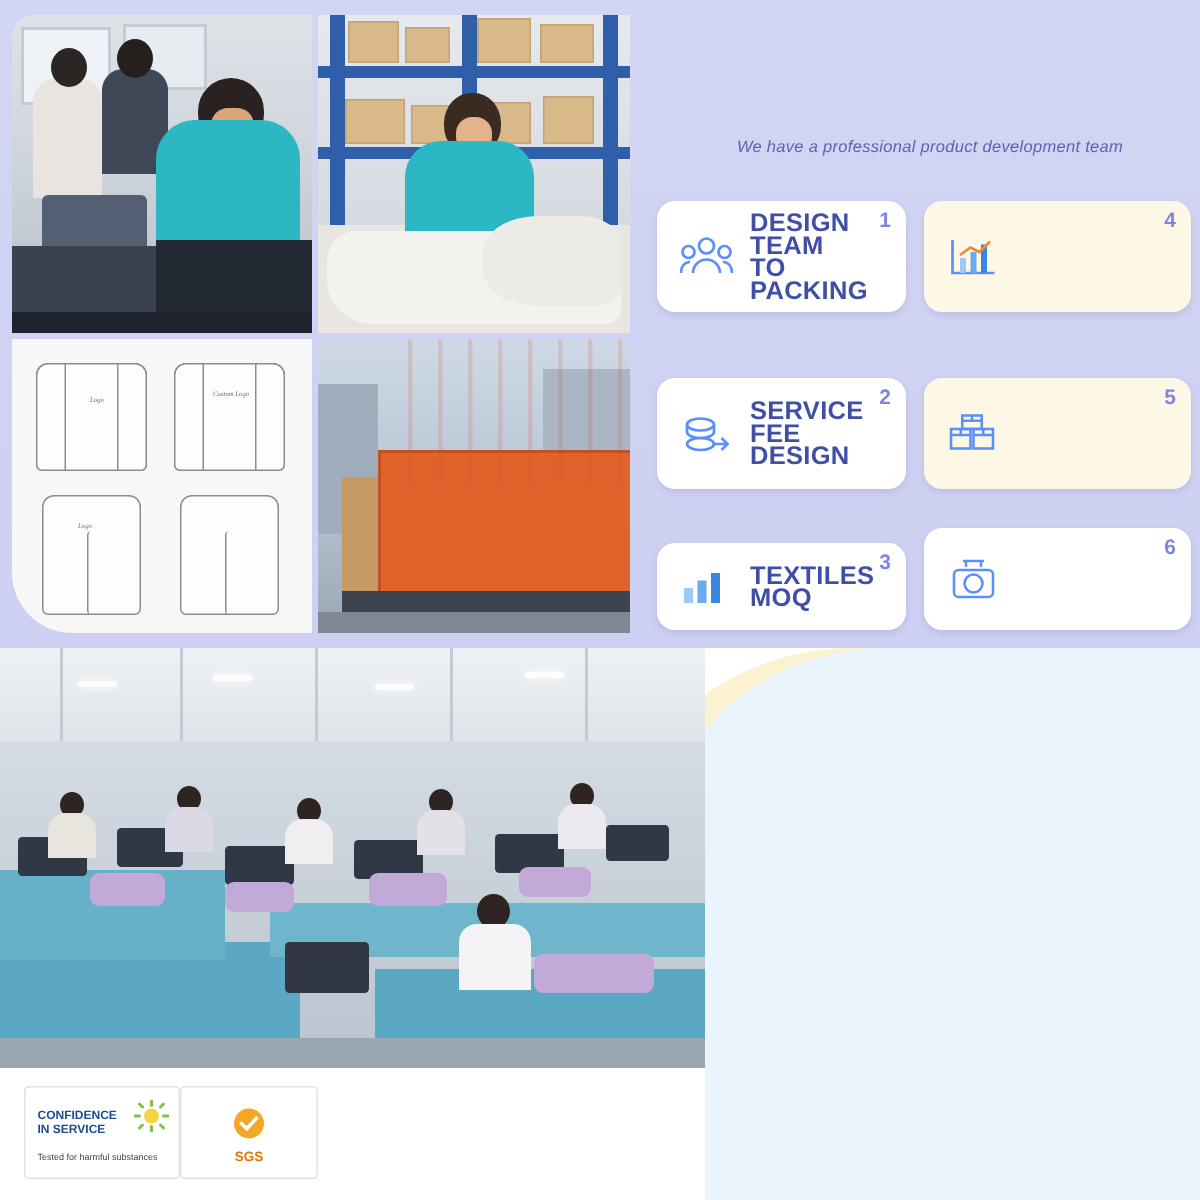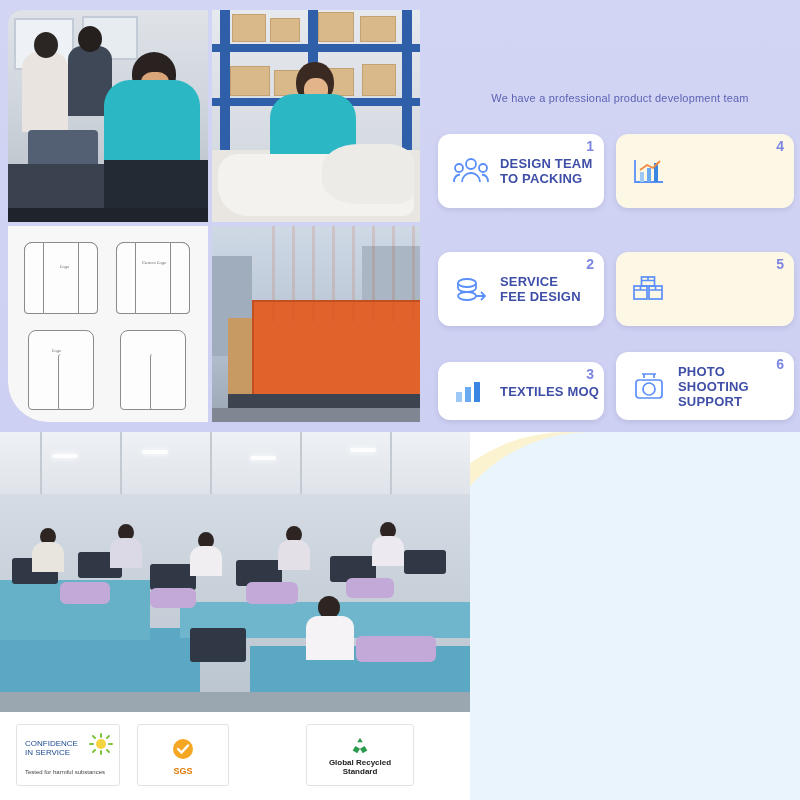--- a/index.html
+++ b/index.html
@@ -76,34 +76,34 @@
   
   .cs-title {
     position: absolute; left: 452px; top: 54px; width: 336px;
     text-align: center;
     font-size: 25px; font-weight: bold; letter-spacing: 1.5px;
     color: #f36a3f;
   }
   .cs-sub {
     position: absolute; left: 440px; top: 92px; width: 360px;
     text-align: center;
-    font-size: 11px; color: #5d63b4; letter-spacing: .2px;
+    font-size: 11px; color: #5d63b4; letter-spacing: .2px; font-style: italic;
   }
   .card {
     position: absolute;
     border-radius: 12px;
     box-shadow: 0 2px 5px rgba(70,70,130,.14);
   }
   .card .num {
     position: absolute; right: 10px; top: 4px;
     font-size: 14px; font-weight: bold; color: #7d86e0;
   }
   .card .ctext {
     position: absolute; left: 62px; top: 50%; transform: translateY(-50%);
-    font-size: 13px; font-weight: bold; color: #3f4fa8;
+    font-size: 17px; font-weight: bold; color: #3f4fa8;
     line-height: 15px; letter-spacing: .2px;
   }
   .card .cicon {
     position: absolute; left: 14px; top: 50%; transform: translateY(-50%);
     width: 38px; height: 38px; display:flex; align-items:center; justify-content:center;
   }
 
   .card1 { left:438px; top:134px; width:166px; height:74px; background:#ffffff; }
   .card2 { left:438px; top:252px; width:166px; height:74px; background:#ffffff; }
   .card3 { left:438px; top:362px; width:166px; height:58px; background:#ffffff; }
@@ -329,24 +329,20 @@
 
     <div class="card card6">
       <span class="num">6</span>
       <span class="cicon">
         <svg width="32" height="30" viewBox="0 0 32 30" fill="none" stroke="#5b8ff9" stroke-width="1.7">
           <path d="M9 3h14M11 3v4M21 3v4"></path>
           <rect x="3" y="9" width="26" height="18" rx="3"></rect>
           <circle cx="16" cy="18" r="6"></circle>
         </svg>
       </span>
-      <span class="ctext">
-        <span>PHOTO SHOOTING</span><br>
-        <span>SUPPORT</span>
-      </span>
     </div>
   </div>
 
   <div class="bottom">
     <div class="yellowwedge"></div>
     <div class="bluewedge"></div>
 
     <div class="factory">
       <div class="fac-ceil"></div>
       <div class="fac-beam" style="left:40px"></div>
@@ -397,45 +393,34 @@
 
   <div class="certs"></div>
 
   <div class="cert" style="left:16px;width:104px">
     <svg width="24" height="22" viewBox="0 0 24 22" style="position:absolute;right:6px;top:8px">
       <circle cx="12" cy="11" r="5" fill="#f5d442"></circle>
       <g stroke="#7fc241" stroke-width="2" stroke-linecap="round">
         <path d="M12 1v3M12 18v3M1 11h3M20 11h3M4 3l2 2M18 17l2 2M20 3l-2 2M6 17l-2 2"></path>
       </g>
     </svg>
-    <div class="cert-txt" style="position:absolute;left:8px;top:14px;text-align:left;font-weight:normal;color:#1b4a8f;font-size:8px">
+    <div class="cert-txt" style="position:absolute;left:8px;top:14px;text-align:left;font-weight:bold;color:#1b4a8f;font-size:8px">
       <span>CONFIDENCE</span><br>
       <span>IN SERVICE</span>
     </div>
     <div class="cert-txt" style="position:absolute;left:8px;bottom:8px;text-align:left;font-size:6px;color:#444">
       <span>Tested for harmful substances</span>
     </div>
   </div>
 
-  <div class="cert" style="left:137px;width:92px">
+  <div class="cert" style="left:120px;width:92px">
     <svg width="30" height="30" viewBox="0 0 30 30" style="margin-bottom:2px">
       <circle cx="15" cy="14" r="10" fill="#f5a623"></circle>
       <path d="M10 14l3.5 3.5L20 10.5" stroke="#fff" stroke-width="2.4" fill="none" stroke-linecap="round"></path>
     </svg>
     <div class="cert-txt" style="font-weight:bold;font-size:9px;color:#e07800">
       <span>SGS</span>
     </div>
   </div>
 
 
-  <div class="cert" style="left:306px;width:108px">
-    <svg width="22" height="22" viewBox="0 0 24 24" style="margin-bottom:1px">
-      <path d="M12 3l3 5h-6z" fill="#2d9b4e"></path>
-      <path d="M4 17l3-5 5 3-3 5z" fill="#2d9b4e"></path>
-      <path d="M20 17l-3-5-5 3 3 5z" fill="#2d9b4e"></path>
-    </svg>
-    <div class="cert-txt" style="font-weight:bold;font-size:8px;color:#222">
-      <span>Global Recycled</span><br>
-      <span>Standard</span>
-    </div>
-  </div>
 
 </div>
 
 </body></html>

